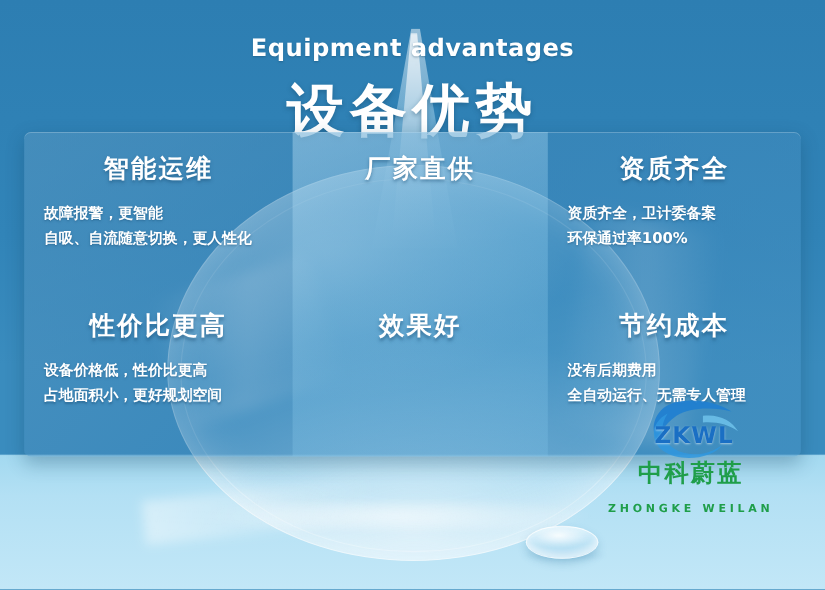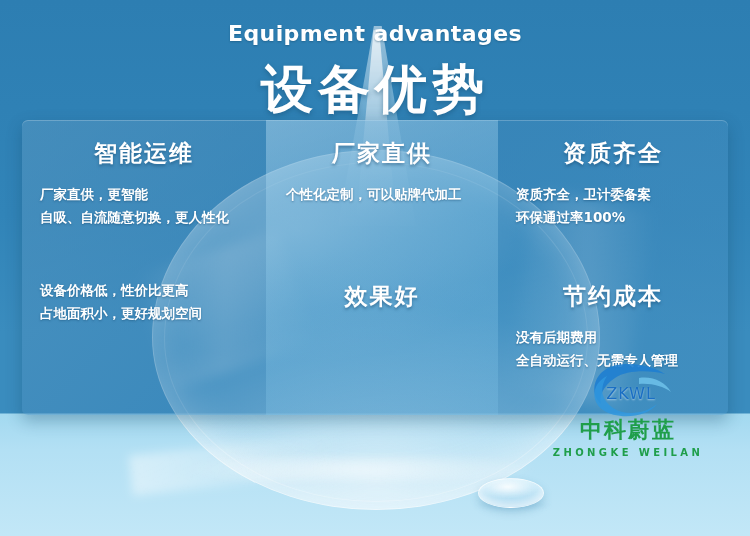--- a/index.html
+++ b/index.html
@@ -97,21 +97,21 @@
     box-shadow: 0 4px 8px rgba(60,130,170,0.28), inset 0 -5px 8px rgba(255,255,255,0.7);
   }
   .mini-drop-shadow {
     position:absolute; left:474px; top:500px; width:78px; height:10px;
     border-radius:50%;
     background:radial-gradient(ellipse at 50% 50%, rgba(90,160,200,0.40), rgba(90,160,200,0) 70%);
     filter:blur(2px);
   }
 
   
-  .header { position:absolute; left:0; top:1px; width:750px; text-align:center; }
+  .header { position:absolute; left:0; top:12px; width:750px; text-align:center; }
   .title-en {
     margin-top:20px;
     font-size:22px; font-weight:bold; letter-spacing:0.4px;
     color:#ffffff;
     text-shadow:0 1px 2px rgba(20,70,105,0.45);
   }
   .title-cn {
     margin-top:9px;
     font-size:52px; font-weight:bold; letter-spacing:5px;
     color:#ffffff;
@@ -158,35 +158,35 @@
   .cell.c3 .cell-lines { padding-left:2px; }
   .cell.c3.r2 .cell-lines { line-height:1.70; }
 
   
   .watermark {
     position:absolute; left:583px; top:358px; width:96px; height:62px;
     pointer-events:none;
   }
   .wm-text {
     position:absolute; left:0; top:26px; width:96px; text-align:center;
-    font-size:16px; font-weight:normal; letter-spacing:1px;
+    font-size:21px; font-weight:bold; letter-spacing:1px;
     color:#1a6fc4;
     text-shadow:0 1px 2px rgba(255,255,255,0.55);
   }
 
   
   .brand {
     position:absolute; left:548px; top:415px; width:160px; text-align:center;
   }
   .brand-cn {
     font-size:22px; font-weight:bold; letter-spacing:2px;
     color:#1f9e4a;
   }
   .brand-en {
-    margin-top:2px;
+    margin-top:12px;
     font-size:10px; font-weight:bold; letter-spacing:3.4px;
     color:#1f9e4a;
   }
 </style>
 </head>
 <body>
 
 <div class="stage">
 
   <div class="lower-pool"></div>
@@ -207,41 +207,41 @@
     <div class="title-cn">设备优势</div>
   </div>
 
   <div class="card">
     <div class="card-mid-panel"></div>
     <div class="card-grid">
 
       <div class="cell c1 r1">
         <div class="cell-head">智能运维</div>
         <div class="cell-lines">
-          <div class="ln">厂家直供，更智能</div>
+          <div class="ln">故障报警，更智能</div>
           <div class="ln">自吸、自流随意切换，更人性化</div>
         </div>
       </div>
 
       <div class="cell c2 r1">
         <div class="cell-head">厂家直供</div>
         <div class="cell-lines">
-          <div class="ln">个性化定制，可以贴牌代加工</div>
         </div>
       </div>
 
       <div class="cell c3 r1">
         <div class="cell-head">资质齐全</div>
         <div class="cell-lines">
           <div class="ln">资质齐全，卫计委备案</div>
           <div class="ln">环保通过率100%</div>
         </div>
       </div>
 
       <div class="cell c1 r2">
+        <div class="cell-head">性价比更高</div>
         <div class="cell-lines">
           <div class="ln">设备价格低，性价比更高</div>
           <div class="ln">占地面积小，更好规划空间</div>
         </div>
       </div>
 
       <div class="cell c2 r2">
         <div class="cell-head">效果好</div>
       </div>
 

